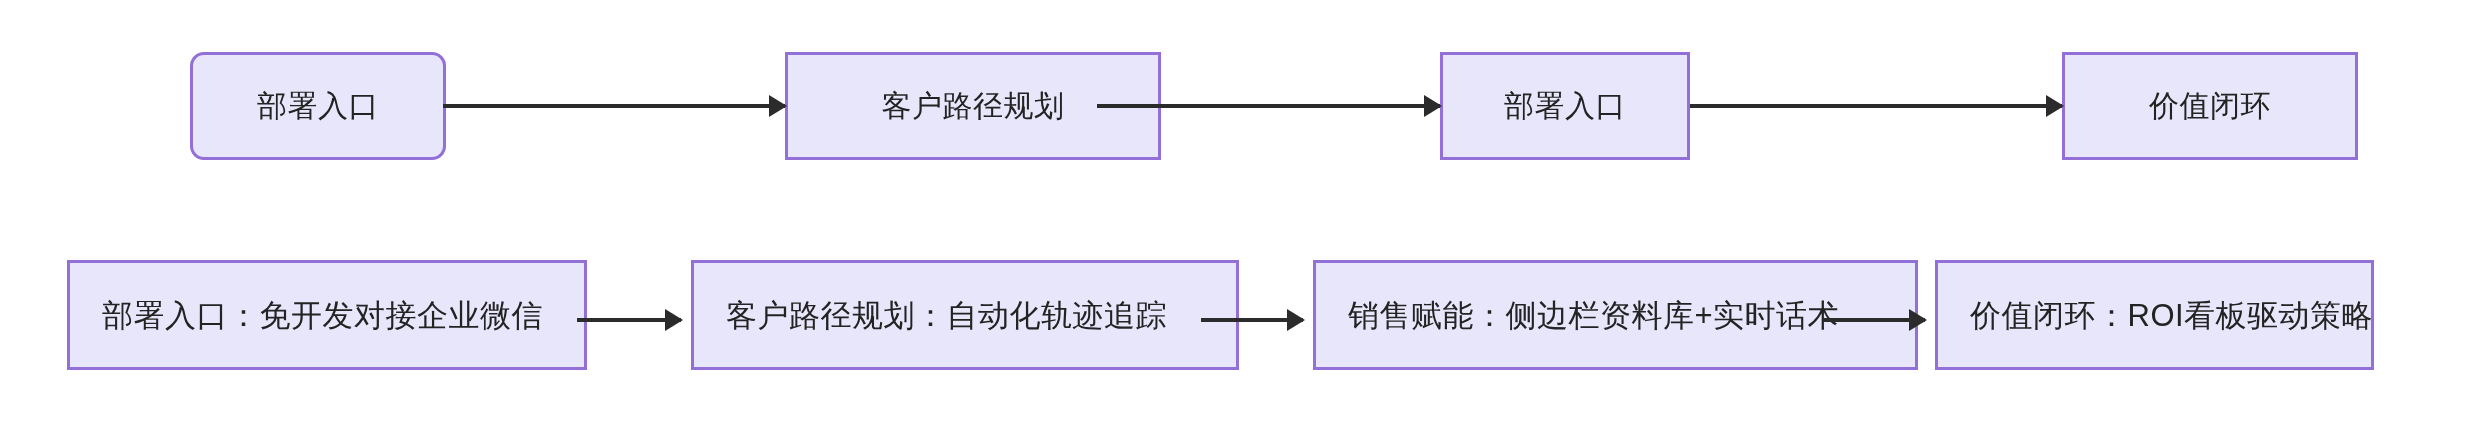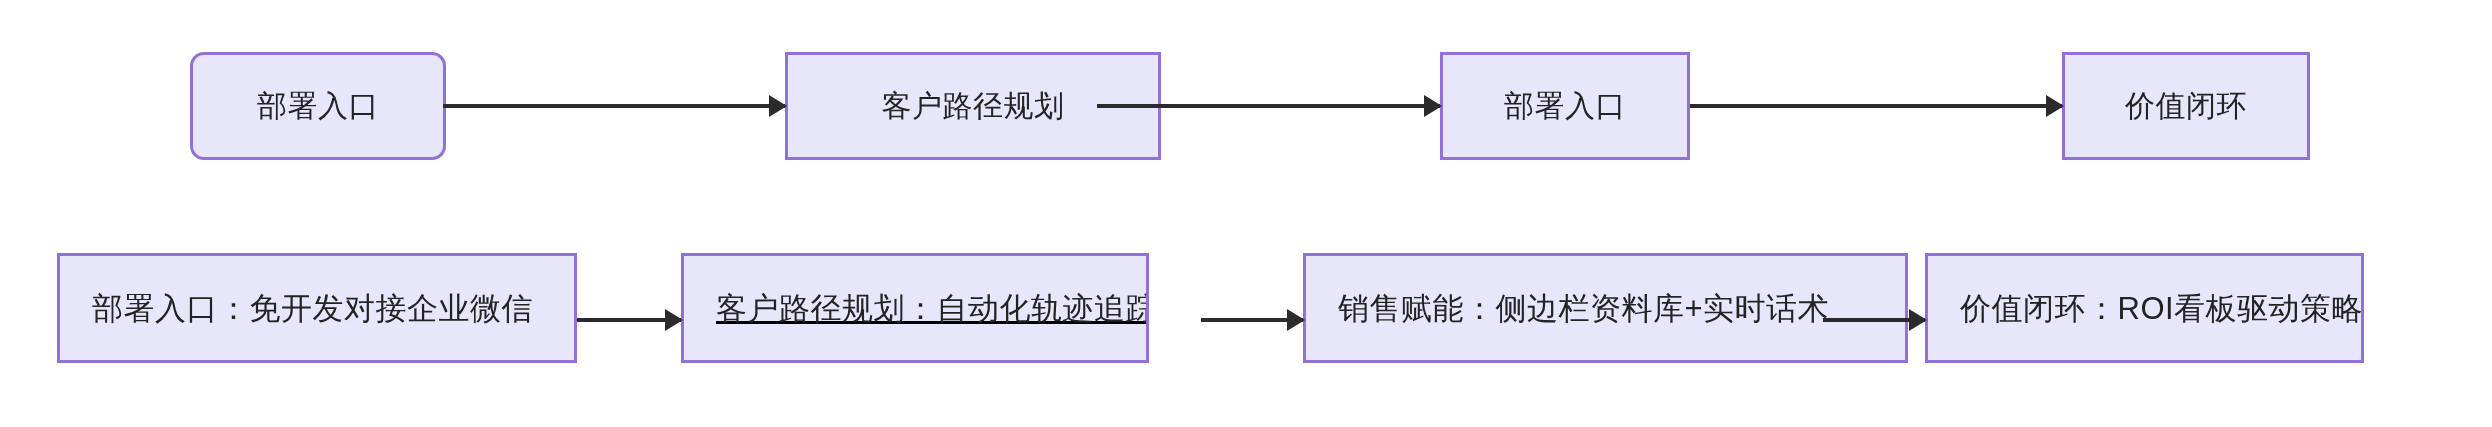--- a/index.html
+++ b/index.html
@@ -42,26 +42,26 @@
     white-space: nowrap;
     text-align: center;
     letter-spacing: 0.5px;
   }
 
   
   .row-top .node { top: 52px; height: 108px; }
   .t1 { left: 190px;  width: 256px; border-radius: 14px; }
   .t2 { left: 785px;  width: 376px; align-items: center; }
   .t3 { left: 1440px; width: 250px; }
-  .t4 { left: 2062px; width: 248px; }
+  .t4 { left: 2062px; width: 296px; }
 
   
-  .row-bottom .node { top: 253px; height: 110px; }
+  .row-bottom .node { top: 260px; height: 110px; margin-left: 10px; }
   .b1 { left: 57px;   width: 520px; }
-  .b2 { left: 681px;  width: 468px; text-decoration: underline; }
+  .b2 { left: 681px;  width: 548px; }
   .b3 { left: 1303px; width: 605px; }
   .b4 { left: 1925px; width: 439px; }
 
   
   .row-bottom .node {
     justify-content: flex-start;
     padding-left: 32px;
   }
   .row-bottom .node-label {
     font-size: 31px;

